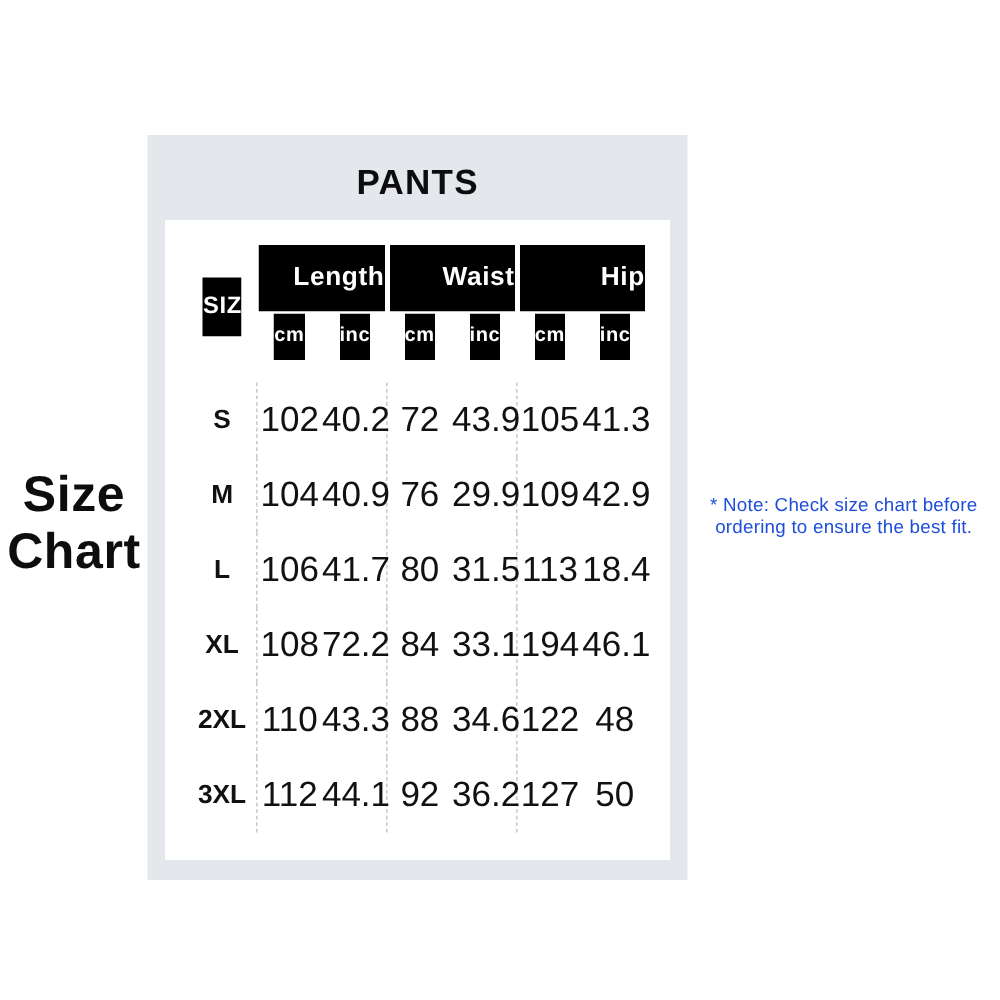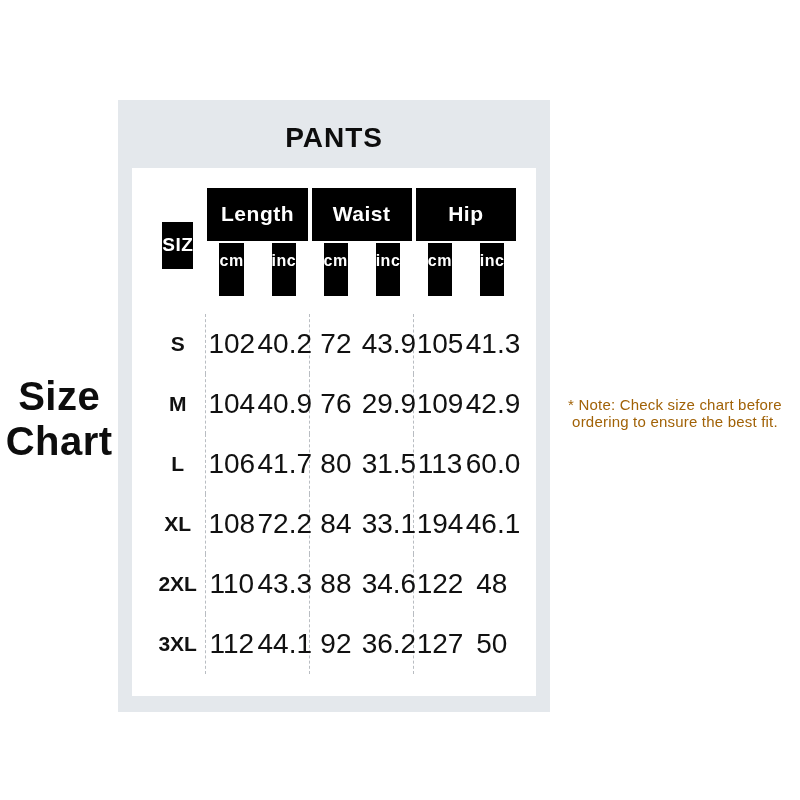--- a/index.html
+++ b/index.html
@@ -77,27 +77,28 @@
     padding: 12px 4px 13px 0;
   }
   .blk.group {
     font-size: 21px;
     font-weight: bold;
     padding: 14px 0 15px 0;
   }
   .blk.unit {
     font-size: 16px;
     font-weight: bold;
-    padding: 9px 0 26px 0;
+    padding: 9px 0 10px 0;
   }
   .unit-wrap {
     padding: 2px 14px 6px 14px;
   }
   .group-wrap {
     padding: 2px 2px 0 2px;
+    text-align: right;
   }
   .size-wrap {
     padding: 2px 12px 0 12px;
   }
   .spacer-row td { height: 12px; }
 
   tr.data-row td {
     font-size: 28px;
     color: #111111;
     height: 60px;
@@ -105,21 +106,21 @@
   tr.data-row td.size-label {
     font-weight: bold;
     font-size: 21px;
   }
   td.sep-left {
     border-left: 1px dashed #b9bdc2;
   }
   .note {
     margin-top: 26px;
     font-size: 15px;
-    color: #a16207;
+    color: #1d4ed8;
     text-align: center;
     letter-spacing: 0.2px;
   }
 </style>
 </head>
 <body>
 
 <div class="page">
 
   <div class="chart-title">Size Chart</div>
@@ -223,21 +224,21 @@
             <td class="sep-left">109</td>
             <td>42.9</td>
           </tr>
           <tr class="data-row">
             <td class="size-label">L</td>
             <td class="sep-left">106</td>
             <td>41.7</td>
             <td class="sep-left">80</td>
             <td>31.5</td>
             <td class="sep-left">113</td>
-            <td>60.0</td>
+            <td>18.4</td>
           </tr>
           <tr class="data-row">
             <td class="size-label">XL</td>
             <td class="sep-left">108</td>
             <td>72.2</td>
             <td class="sep-left">84</td>
             <td>33.1</td>
             <td class="sep-left">194</td>
             <td>46.1</td>
           </tr>

